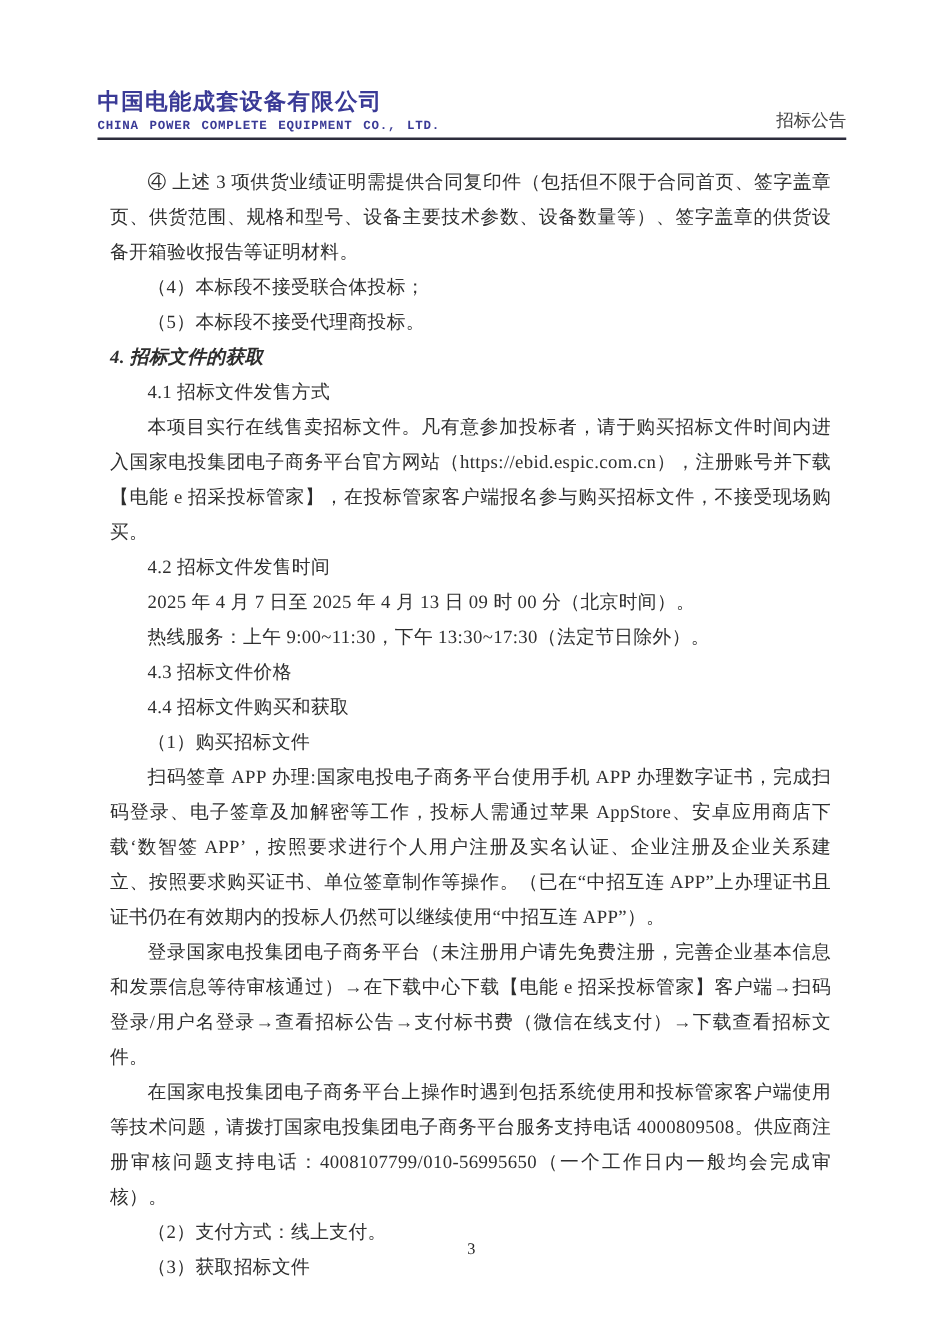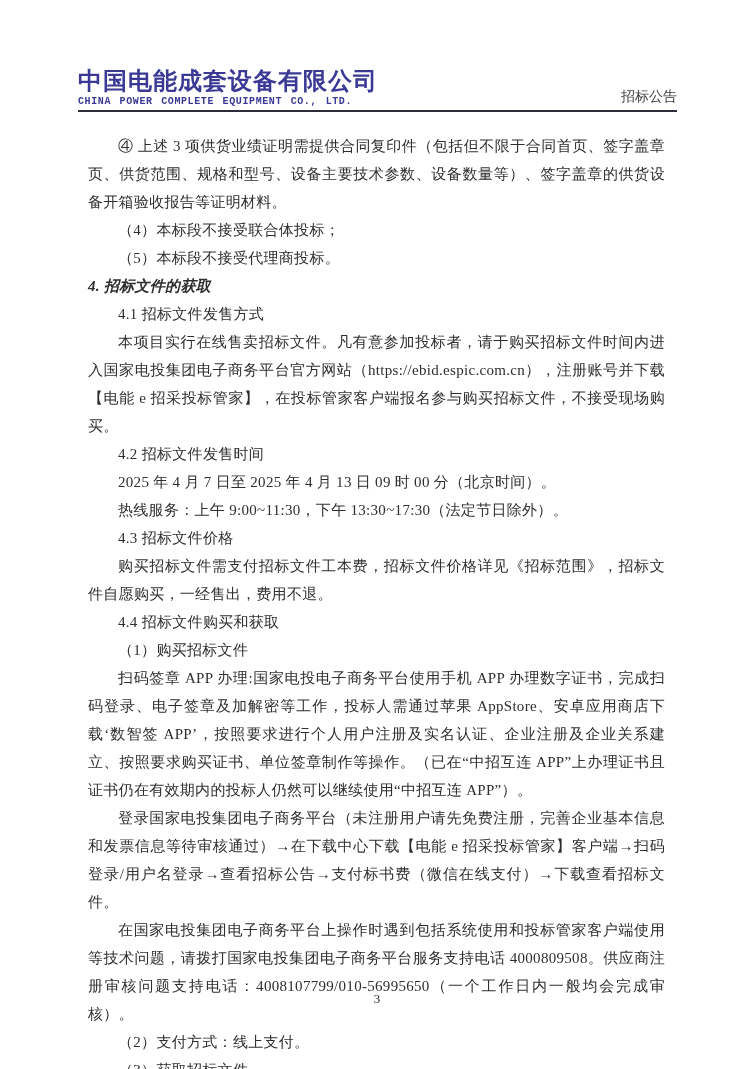--- a/index.html
+++ b/index.html
@@ -20,21 +20,21 @@
     right: 77px;
     top: 68px;
     display: flex;
     justify-content: space-between;
     align-items: flex-end;
     border-bottom: 2px solid #2c2c3c;
     padding-bottom: 3px;
   }
   .logo-cn {
     font-family: "Liberation Sans", "DejaVu Sans", sans-serif;
-    font-size: 24px;
+    font-size: 18px;
     font-weight: bold;
     letter-spacing: 1px;
     color: var(--brand, #3a3a96);
     line-height: 26px;
     white-space: nowrap;
   }
   .logo-en {
     font-family: Liberation Mono, monospace;
     font-size: 10px;
     font-weight: bold;
@@ -94,21 +94,20 @@
     <p class="indent">④ 上述 3 项供货业绩证明需提供合同复印件（包括但不限于合同首页、签字盖章页、供货范围、规格和型号、设备主要技术参数、设备数量等）、签字盖章的供货设备开箱验收报告等证明材料。</p>
     <p class="indent">（4）本标段不接受联合体投标；</p>
     <p class="indent">（5）本标段不接受代理商投标。</p>
     <p class="bold">4. 招标文件的获取</p>
     <p class="indent">4.1 招标文件发售方式</p>
     <p class="indent">本项目实行在线售卖招标文件。凡有意参加投标者，请于购买招标文件时间内进入国家电投集团电子商务平台官方网站（https://ebid.espic.com.cn），注册账号并下载【电能 e 招采投标管家】，在投标管家客户端报名参与购买招标文件，不接受现场购买。</p>
     <p class="indent">4.2 招标文件发售时间</p>
     <p class="indent">2025 年 4 月 7 日至 2025 年 4 月 13 日 09 时 00 分（北京时间）。</p>
     <p class="indent">热线服务：上午 9:00~11:30，下午 13:30~17:30（法定节日除外）。</p>
     <p class="indent">4.3 招标文件价格</p>
-    <p class="indent">购买招标文件需支付招标文件工本费，招标文件价格详见《招标范围》，招标文件自愿购买，一经售出，费用不退。</p>
     <p class="indent">4.4 招标文件购买和获取</p>
     <p class="indent">（1）购买招标文件</p>
     <p class="indent">扫码签章 APP 办理:国家电投电子商务平台使用手机 APP 办理数字证书，完成扫码登录、电子签章及加解密等工作，投标人需通过苹果 AppStore、安卓应用商店下载‘数智签 APP’，按照要求进行个人用户注册及实名认证、企业注册及企业关系建立、按照要求购买证书、单位签章制作等操作。（已在“中招互连 APP”上办理证书且证书仍在有效期内的投标人仍然可以继续使用“中招互连 APP”）。</p>
     <p class="indent">登录国家电投集团电子商务平台（未注册用户请先免费注册，完善企业基本信息和发票信息等待审核通过）→在下载中心下载【电能 e 招采投标管家】客户端→扫码登录/用户名登录→查看招标公告→支付标书费（微信在线支付）→下载查看招标文件。</p>
     <p class="indent">在国家电投集团电子商务平台上操作时遇到包括系统使用和投标管家客户端使用等技术问题，请拨打国家电投集团电子商务平台服务支持电话 4000809508。供应商注册审核问题支持电话：4008107799/010-56995650（一个工作日内一般均会完成审核）。</p>
     <p class="indent">（2）支付方式：线上支付。</p>
     <p class="indent">（3）获取招标文件</p>
   </div>
 
   <div class="footer">

